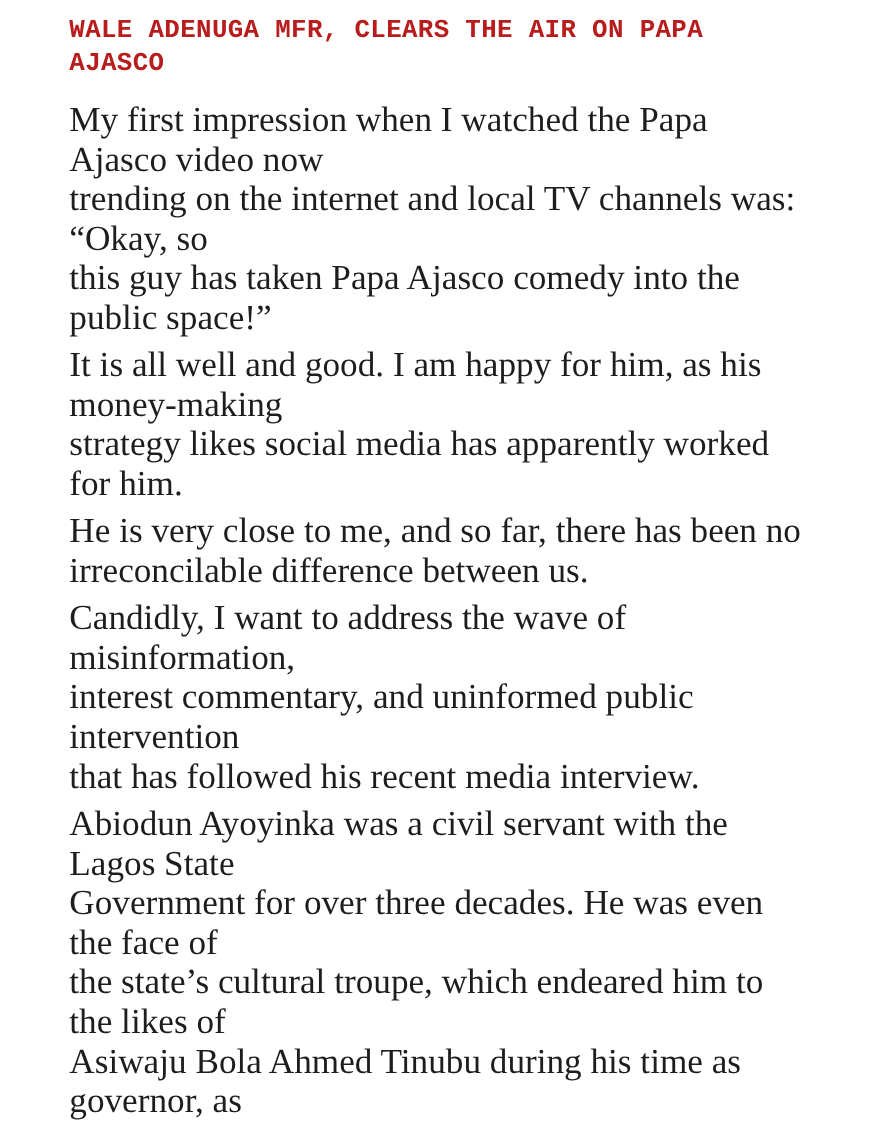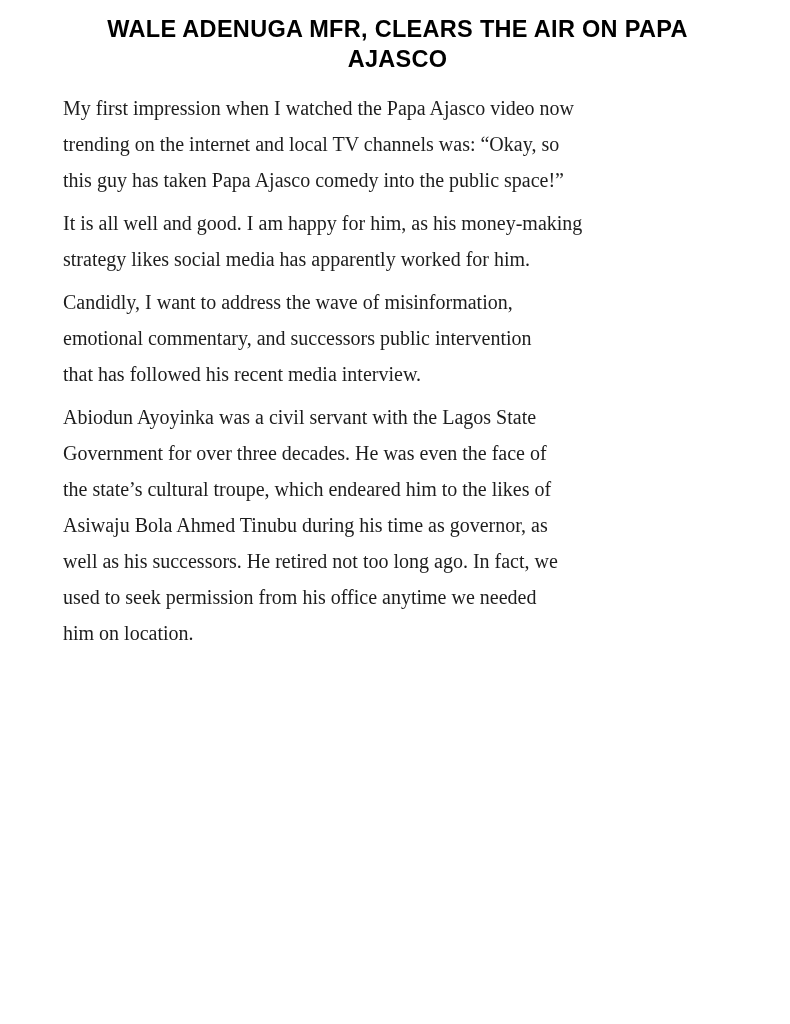--- a/index.html
+++ b/index.html
@@ -15,53 +15,54 @@
     color: #1d1d1d;
   }
   .page {
     box-sizing: border-box;
     width: 790px;
     height: 1024px;
     padding: 14px 58px 0 63px;
     background: #ffffff;
   }
   .doc-title {
-    font-family: Liberation Sans, sans-serif;
+    font-family: Liberation Mono, monospace;
     font-weight: bold;
     font-size: 23.5px;
     line-height: 30px;
     letter-spacing: 0.3px;
-    text-align: center;
     margin: 0 0 16px 0;
-    color: #000000;
+    color: #b91c1c;
     
   }
   .doc-body p.paragraph {
     font-family: "Liberation Serif", serif;
-    font-size: 20px;
+    font-size: 32px;
     line-height: 36px;
     margin: 0 0 7px 0;
     color: #1d1d1d;
     white-space: pre-line; 
     text-align: left;
   }
 </style>
 </head>
 <body>
 
 <div class="page">
   <h1 class="doc-title">WALE ADENUGA MFR, CLEARS THE AIR ON PAPA AJASCO</h1>
   <div class="doc-body">
       <p class="paragraph">My first impression when I watched the Papa Ajasco video now
 trending on the internet and local TV channels was: “Okay, so
 this guy has taken Papa Ajasco comedy into the public space!”</p>
       <p class="paragraph">It is all well and good. I am happy for him, as his money-making
 strategy likes social media has apparently worked for him.</p>
+      <p class="paragraph">He is very close to me, and so far, there has been no
+irreconcilable difference between us.</p>
       <p class="paragraph">Candidly, I want to address the wave of misinformation,
-emotional commentary, and successors public intervention
+interest commentary, and uninformed public intervention
 that has followed his recent media interview.</p>
       <p class="paragraph">Abiodun Ayoyinka was a civil servant with the Lagos State
 Government for over three decades. He was even the face of
 the state’s cultural troupe, which endeared him to the likes of
 Asiwaju Bola Ahmed Tinubu during his time as governor, as
 well as his successors. He retired not too long ago. In fact, we
 used to seek permission from his office anytime we needed
 him on location.</p>
     </div>
 </div>

